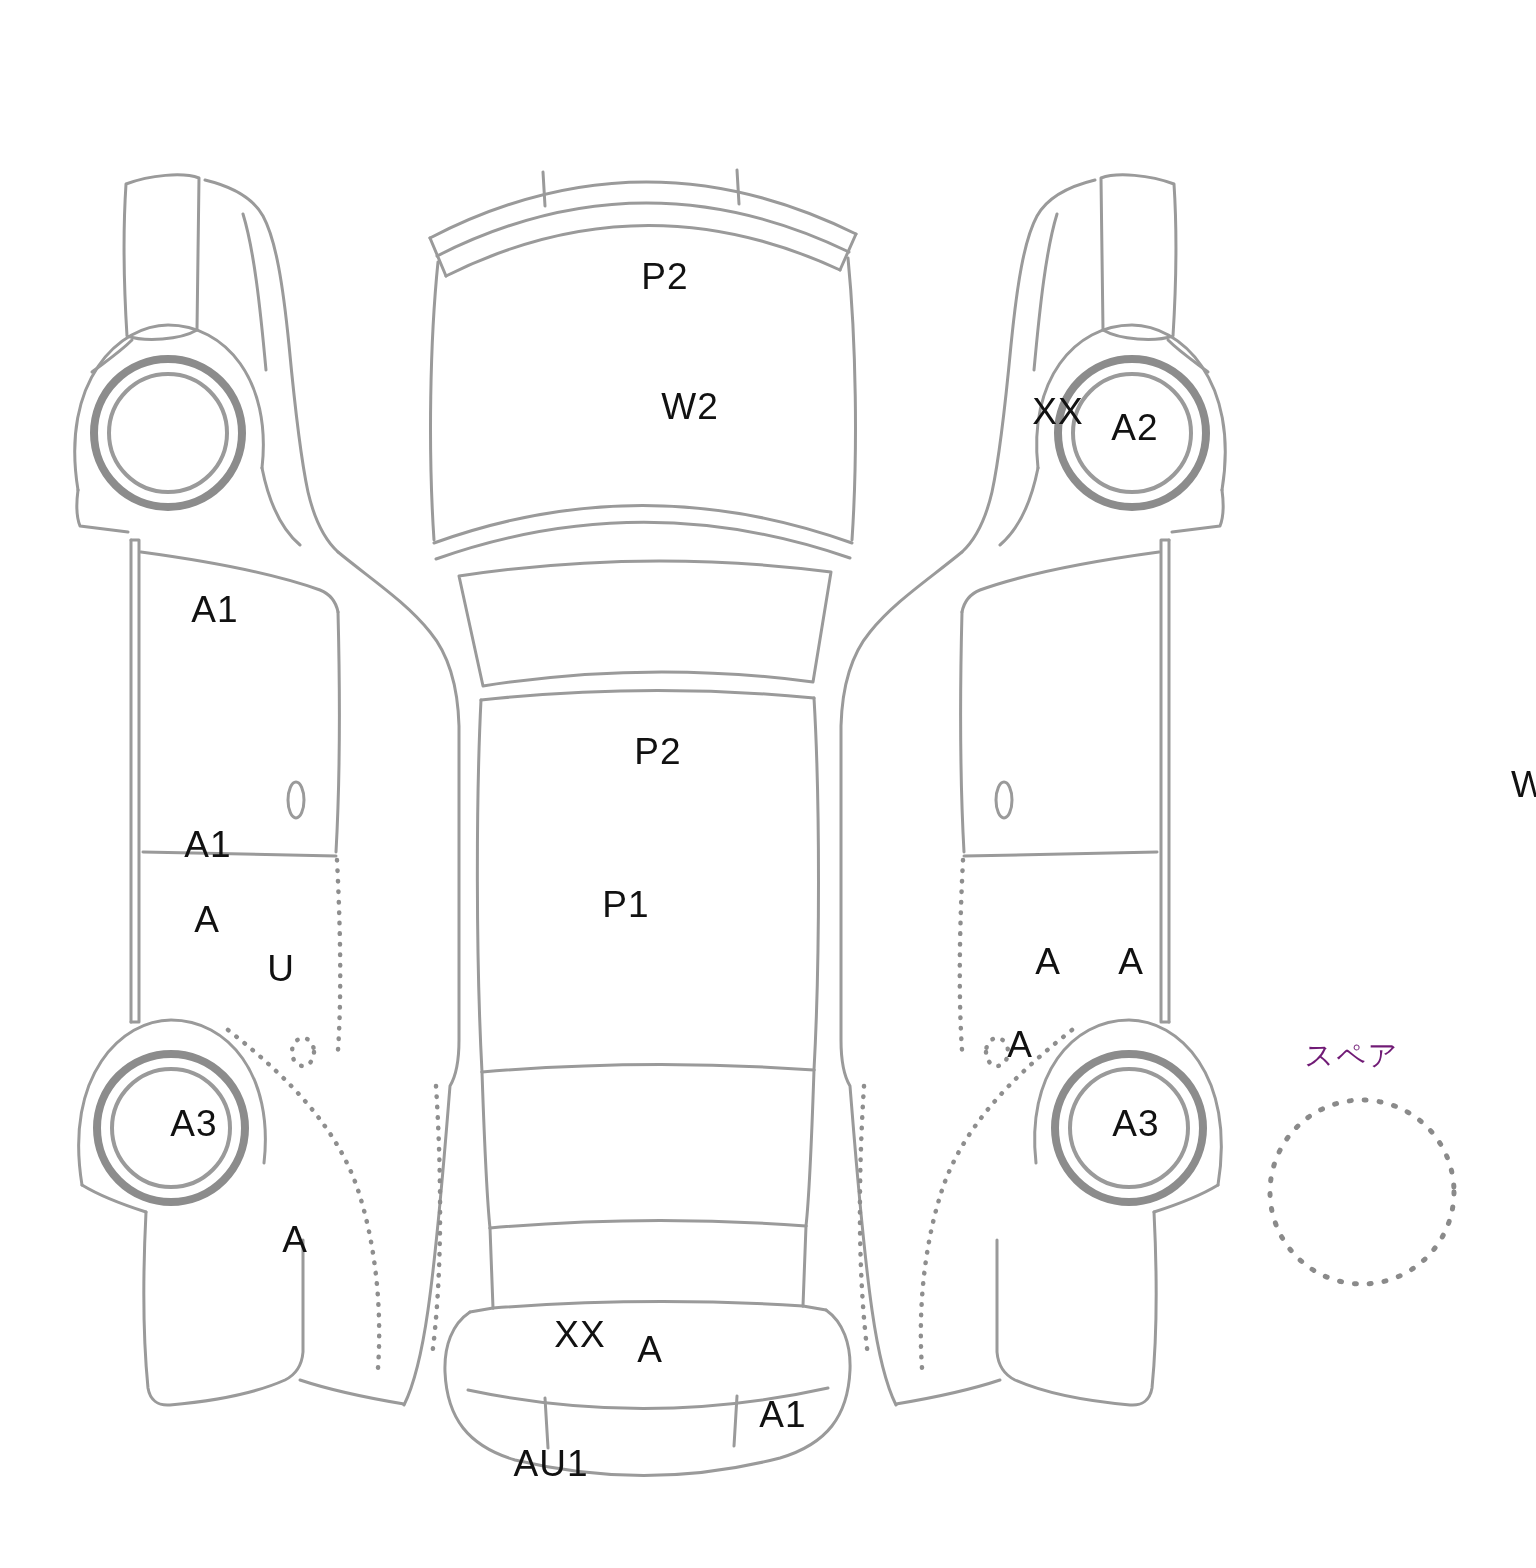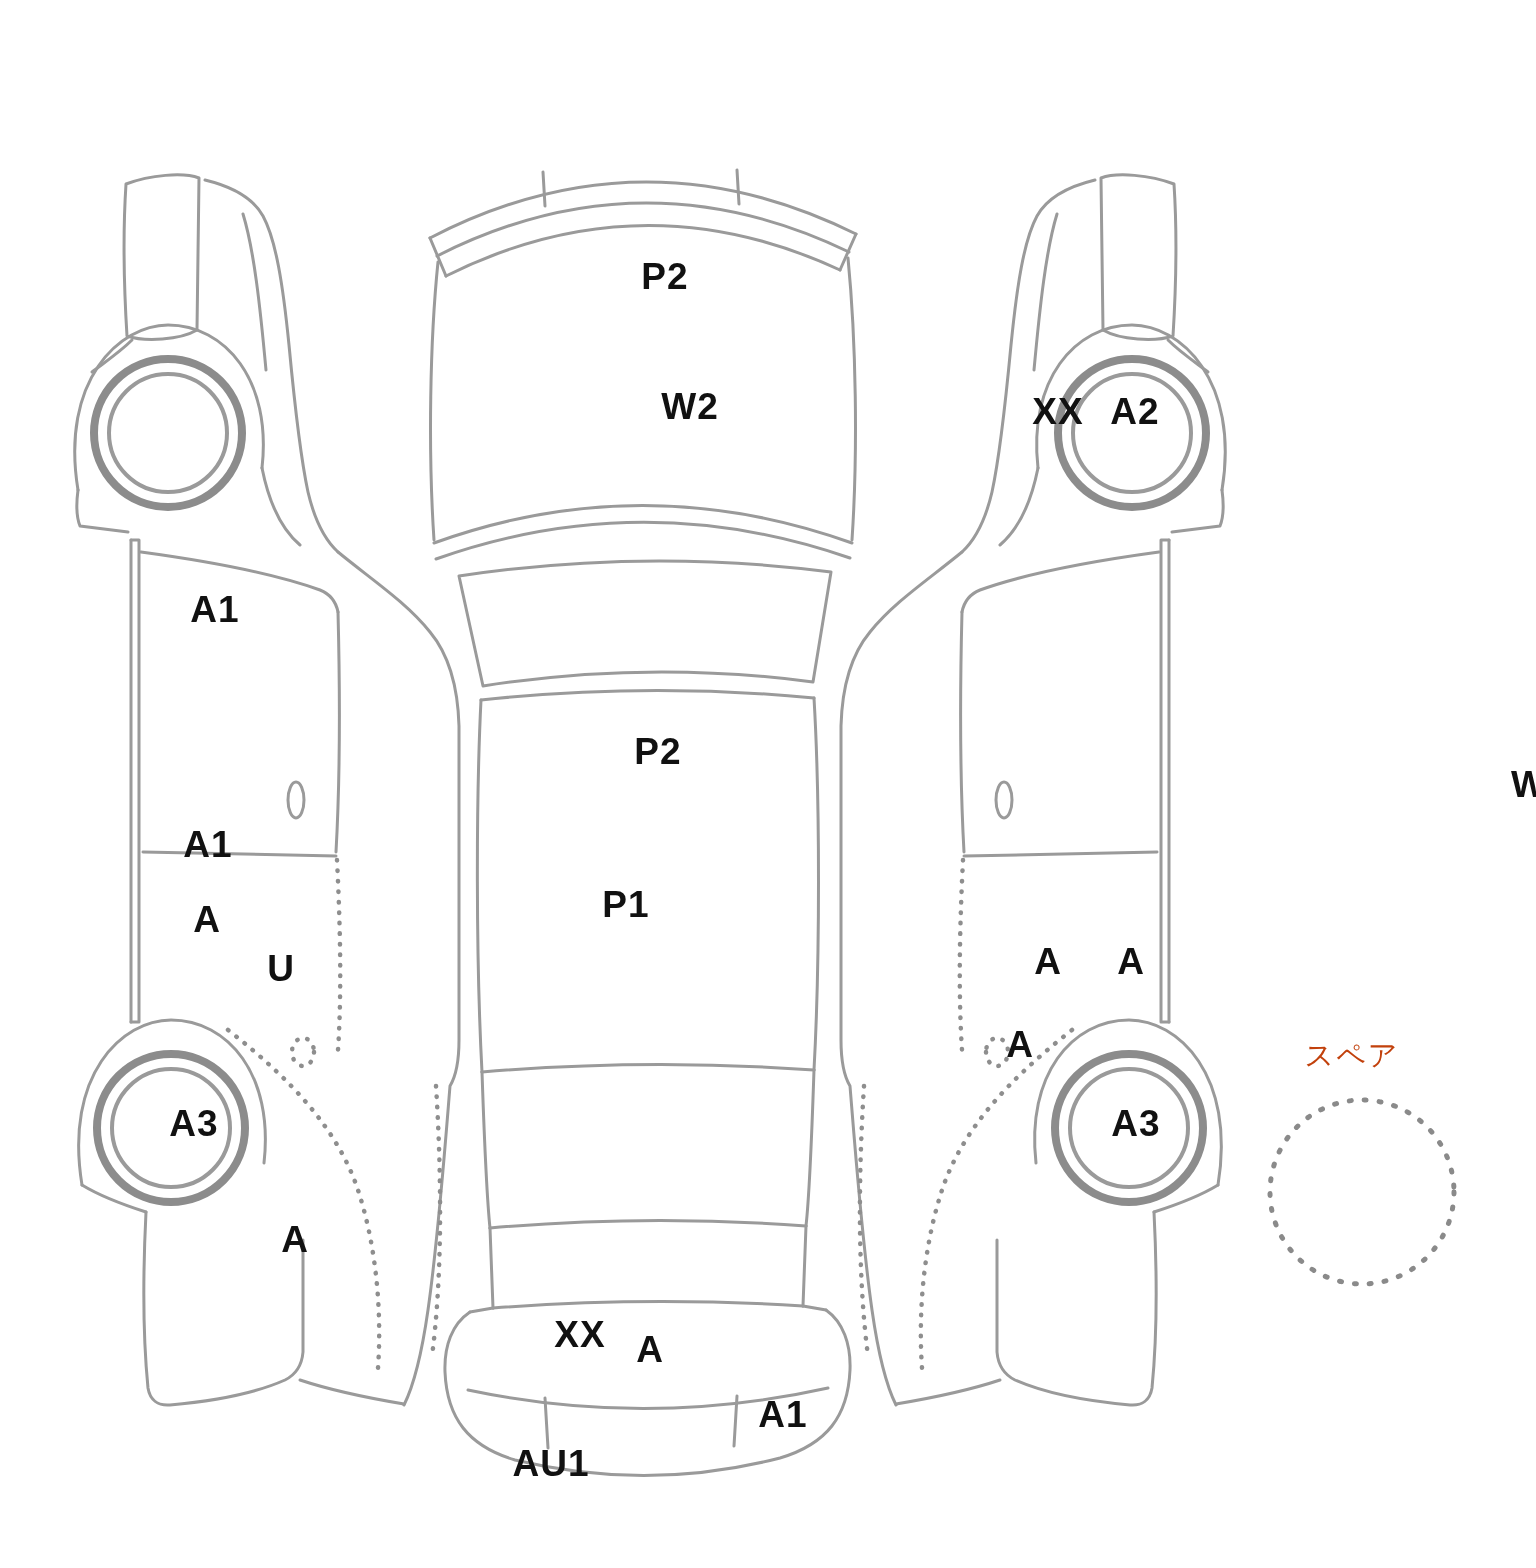--- a/index.html
+++ b/index.html
@@ -7,31 +7,31 @@
     position:relative;
     width:1536px;height:1568px;
     background:#ffffff;
     overflow:hidden;
     font-family:"Liberation Sans","DejaVu Sans",sans-serif;
   }
   .stage svg{position:absolute;left:0;top:0;}
   .code{
     position:absolute;
     transform:translate(-50%,-50%);
-    font-weight:700;
+    font-weight:400;
     font-size:37px;
     color:#111111;
     letter-spacing:1px;
     white-space:nowrap;
     user-select:none;
   }
   .jp{
     font-size:29px;
     font-weight:500;
-    color:#c2410c;
+    color:#701a75;
     letter-spacing:2px;
   }
 </style>
 </head>
 <body>
 
 <div class="stage">
 
   <svg width="1536" height="1568" viewBox="0 0 1536 1568" aria-hidden="true">
     <defs>
@@ -121,21 +121,21 @@
     </g>
 
     <g fill="none" stroke="#8a8a8a" stroke-linecap="round">
       <circle cx="1362" cy="1192" r="92" stroke-width="5" stroke-dasharray="2 13"></circle>
     </g>
   </svg>
 
   <div class="code" style="left:665px;top:277px">P2</div>
   <div class="code" style="left:690px;top:407px">W2</div>
   <div class="code" style="left:1058px;top:412px">XX</div>
-  <div class="code" style="left:1135px;top:412px">A2</div>
+  <div class="code" style="left:1135px;top:428px">A2</div>
   <div class="code" style="left:215px;top:610px">A1</div>
   <div class="code" style="left:658px;top:752px">P2</div>
   <div class="code" style="left:1529px;top:785px">W</div>
   <div class="code" style="left:208px;top:845px">A1</div>
   <div class="code" style="left:626px;top:905px">P1</div>
   <div class="code" style="left:207px;top:920px">A</div>
   <div class="code" style="left:1048px;top:962px">A</div>
   <div class="code" style="left:1131px;top:962px">A</div>
   <div class="code" style="left:281px;top:969px">U</div>
   <div class="code" style="left:1020px;top:1045px">A</div>

